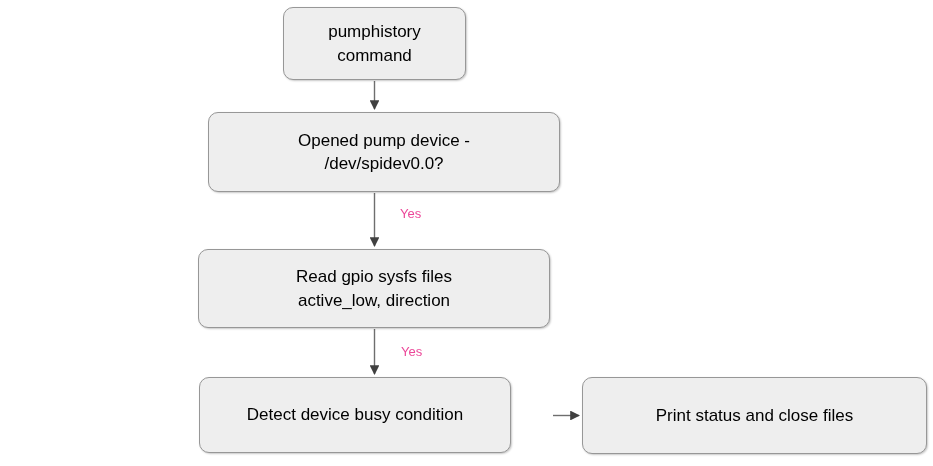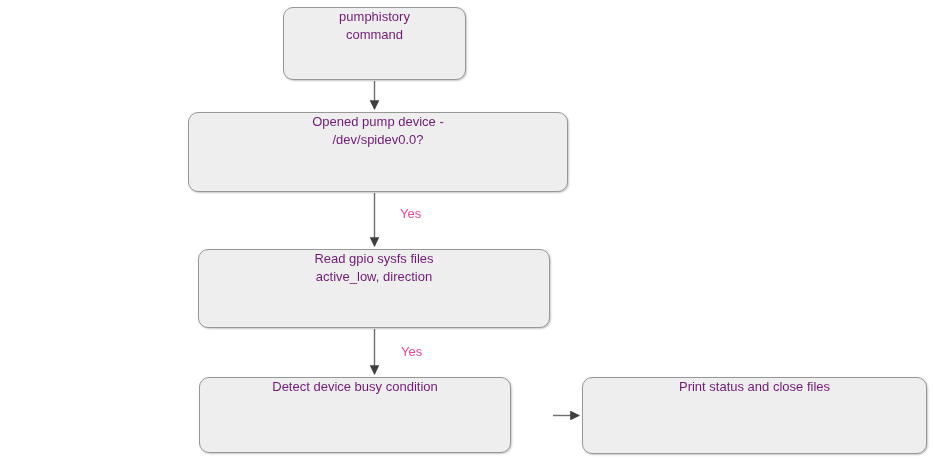--- a/index.html
+++ b/index.html
@@ -23,31 +23,32 @@
     height: 466px;
   }
   .node {
     position: absolute;
     box-sizing: border-box;
     background: #eeeeee;
     border: 1px solid #979797;
     border-radius: 10px;
     box-shadow: 1px 1px 2px rgba(0,0,0,0.22);
     display: flex;
+    align-items: center;
     justify-content: center;
     text-align: center;
-    color: #701a75;
-    font-size: 13px;
+    color: #000000;
+    font-size: 17px;
     line-height: 1.38;
   }
   .node span {
     white-space: pre-line;
   }
   .node-1 { left: 283px; top: 7px;   width: 183px; height: 73px; }
-  .node-2 { left: 188px; top: 112px; width: 380px; height: 80px; }
+  .node-2 { left: 208px; top: 112px; width: 352px; height: 80px; }
   .node-3 { left: 198px; top: 249px; width: 352px; height: 79px; }
   .node-4 { left: 199px; top: 377px; width: 312px; height: 76px; }
   .node-5 { left: 582px; top: 377px; width: 345px; height: 77px; }
   .edge-label {
     position: absolute;
     font-size: 13px;
     color: #ec4899;
   }
   .edge-label-1 { left: 400px; top: 206px; }
   .edge-label-2 { left: 401px; top: 344px; }

